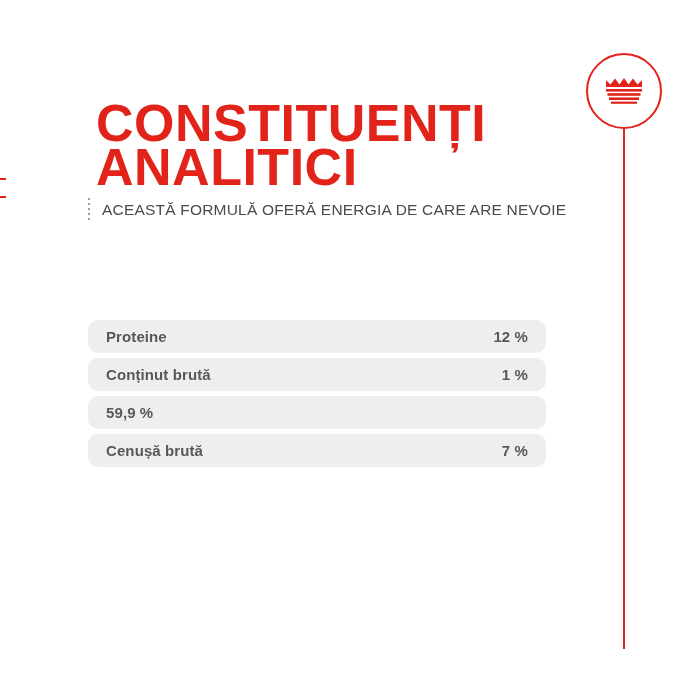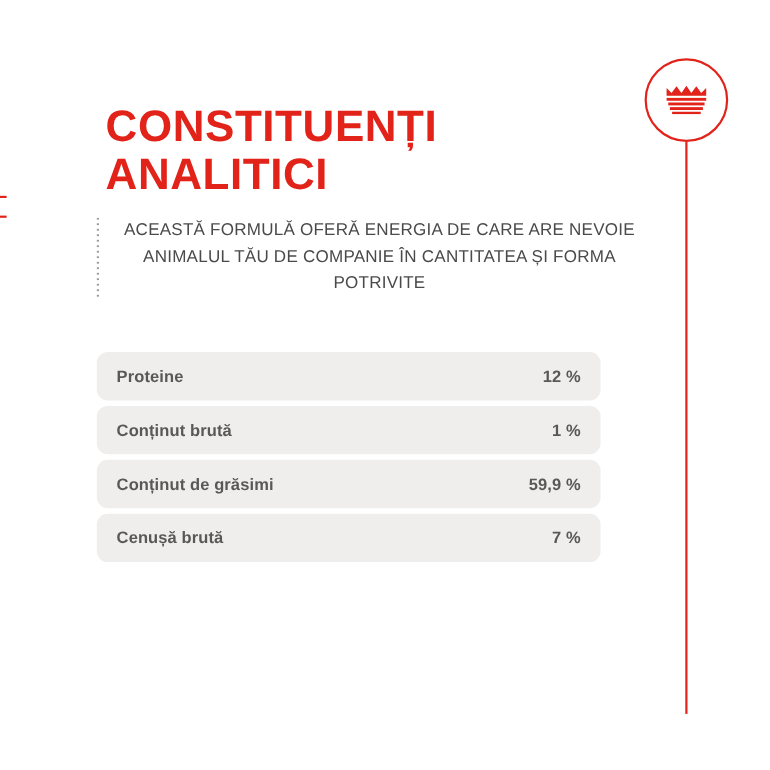--- a/index.html
+++ b/index.html
@@ -19,21 +19,21 @@
     inset: 0;
     background: #ffffff;
   }
 
   
   .title {
     position: absolute;
     left: 96px;
     top: 66px;
     width: 470px;
-    font-size: 40px;
+    font-size: 52px;
     line-height: 44px;
     font-weight: bold;
     letter-spacing: 0.5px;
     color: #e2231a;
     text-transform: uppercase;
     font-family: "Liberation Sans", sans-serif;
   }
 
   
   .badge {
@@ -88,21 +88,21 @@
   }
 
   
   .table {
     position: absolute;
     left: 88px;
     top: 320px;
     width: 458px;
   }
   .row {
-    height: 44px;
+    height: 33px;
     background: #f0eeed;
     display: flex;
     align-items: center;
     justify-content: space-between;
     padding: 0 18px;
     box-sizing: border-box;
     border-radius: 10px;
     margin-bottom: 5px;
   }
   .row:last-child { margin-bottom: 0; }
@@ -151,35 +151,33 @@
       </svg>
     </span>
   </div>
 
   <div class="vline"></div>
 
   <div class="intro-wrap">
     <div class="dot-rule"></div>
     <div class="intro-text">
       <div>ACEASTĂ FORMULĂ OFERĂ ENERGIA DE CARE ARE NEVOIE</div>
-      <div>ANIMALUL TĂU DE COMPANIE ÎN CANTITATEA ȘI FORMA POTRIVITE</div>
     </div>
   </div>
 
   <div class="table">
     <div class="row">
       <span class="label">Proteine</span>
       <span class="value">12 %</span>
     </div>
     <div class="row">
       <span class="label">Conținut brută</span>
       <span class="value">1 %</span>
     </div>
     <div class="row">
-      <span class="label">Conținut de grăsimi</span>
       <span class="value">59,9 %</span>
     </div>
     <div class="row">
       <span class="label">Cenușă brută</span>
       <span class="value">7 %</span>
     </div>
   </div>
 
 </div>
 

